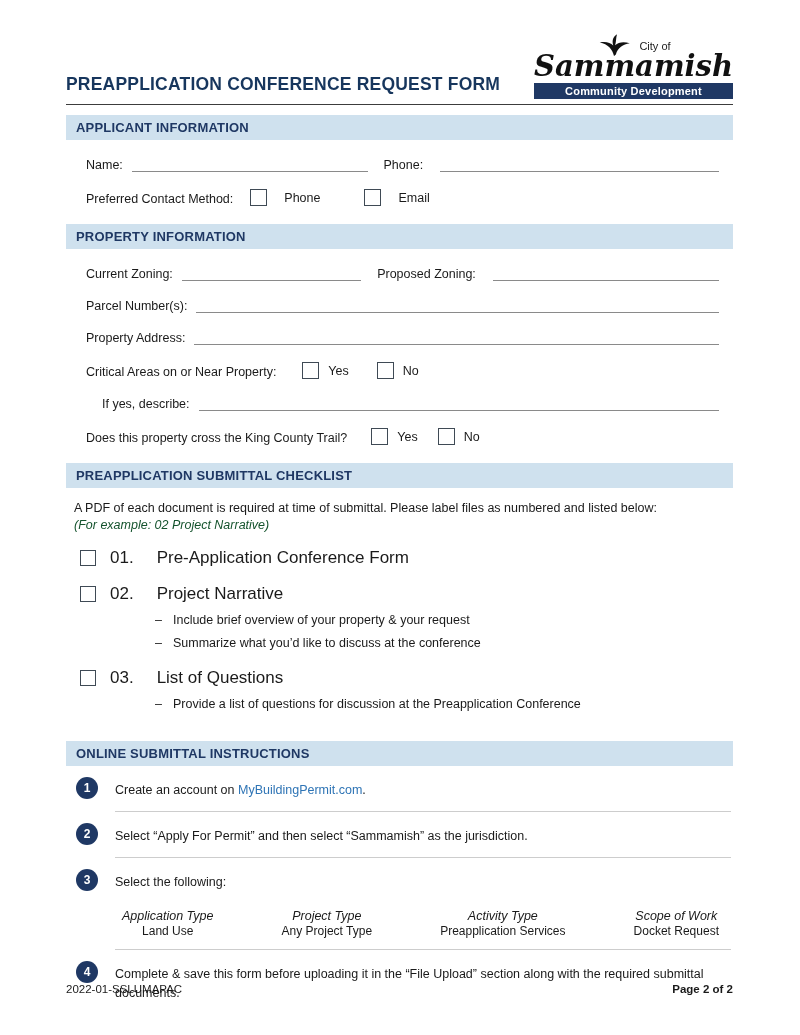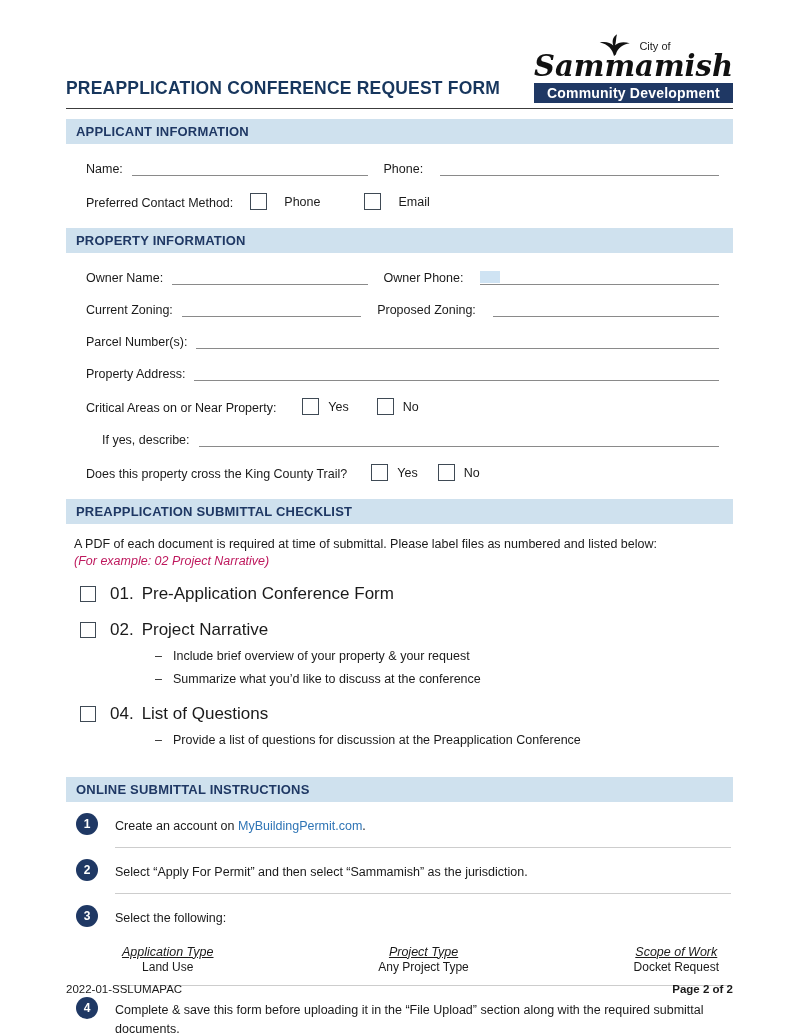--- a/index.html
+++ b/index.html
@@ -12,21 +12,21 @@
 
   
   .hdr { display:flex; justify-content:space-between; align-items:flex-end;
          border-bottom:1.5px solid #3c3c3c; padding-bottom:5px; }
   .title { font-size:17.5px; font-weight:bold; color:#17365d; letter-spacing:.2px; margin-bottom:4px; }
   .logo { text-align:center; }
   .logo-top { display:flex; align-items:center; justify-content:center; gap:7px; }
   .logo-cityof { font-size:11px; color:#222; }
   .logo-script { font-family:"DejaVu Serif", serif; font-style:italic; font-weight:600;
                  font-size:29px; line-height:.95; color:#111; margin-top:-4px; }
-  .logo-bar { background:#1f3864; color:#fff; font-size:14px; font-weight:bold;
+  .logo-bar { background:#1f3864; color:#fff; font-size:11px; font-weight:bold;
               padding:2px 6px; margin-top:2px; letter-spacing:.2px; }
 
   
   .section-bar { background:#cfe1ee; color:#1f3864; font-weight:bold; font-size:13px;
                  padding:5px 10px; letter-spacing:.2px; }
 
   
   .form-row { display:flex; align-items:flex-end; font-size:12.5px; margin:0 14px 0 20px; }
   .row-mt { margin-top:17px; }
   .half-l { flex:0 0 47%; display:flex; align-items:flex-end; padding-right:16px; }
@@ -36,39 +36,39 @@
   .line { border-bottom:1px solid #8a8a8a; height:15px; flex:1; position:relative; }
   .hl { position:absolute; left:0; bottom:1px; width:20px; height:12px; background:#cfe3f3; }
   .cb { width:17px; height:17px; border:1.6px solid #3f4a55; background:#fff;
         display:inline-block; flex:none; }
   .cb-lbl { padding:0 0 1px 9px; white-space:nowrap; }
   .cb-gap { width:28px; flex:none; }
   .indent { margin-left:36px; }
 
   
   .intro { font-size:12.5px; margin:13px 0 0 8px; }
-  .example { font-size:12.5px; font-style:italic; color:#be185d; margin:3px 0 0 8px; }
+  .example { font-size:12.5px; font-style:italic; color:#14532d; margin:3px 0 0 8px; }
   .check-item { display:flex; align-items:center; font-size:17px; margin:16px 0 0 14px; }
   .ci-num { margin-left:14px; }
-  .ci-text { margin-left:8px;text-align:right; }
+  .ci-text { margin-left:23px;text-align:right; }
   .cb-s { width:16px; height:16px; border:1.6px solid #3f4a55; background:#fff; flex:none; }
   .sub-item { display:flex; font-size:12.5px; margin:9px 0 0 89px; }
   .dash { padding-right:11px; }
 
   
   .step { display:flex; align-items:flex-start; font-size:12.5px; margin:15px 0 0 10px; }
   .step-circle { width:22px; height:22px; border-radius:50%; background:#1f3864; color:#fff;
                  font-weight:bold; font-size:12px; display:flex; align-items:center;
                  justify-content:center; flex:none; margin-top:-4px; }
   .step-text { margin-left:17px; line-height:1.55; padding-right:6px; }
   .link { color:#2e74b5; text-decoration:none; cursor:pointer; }
   .divider { height:1px; background:#cdcdcd; margin:11px 2px 0 49px; }
   .sel-table { display:flex; justify-content:space-between; margin:16px 14px 0 56px; }
   .sel-col { text-align:center; }
-  .col-h { font-size:12.5px; font-style:italic; text-decoration:underline; }
+  .col-h { font-size:12.5px; font-style:italic; }
   .col-v { font-size:12px; margin-top:1px; }
 
   
   .footer { position:absolute; left:66px; right:67px; bottom:40px;
             display:flex; justify-content:space-between; font-size:11.5px; }
   .footer-right { font-weight:bold; }
 
   .mt10{margin-top:10px;} .mt18{margin-top:18px;} .mt30{margin-top:30px;}
 </style>
 </head>
@@ -109,32 +109,20 @@
       <span class="cb"></span>
       <span class="cb-lbl">Phone</span>
       <span class="cb-gap"></span>
       <span class="cb"></span>
       <span class="cb-lbl">Email</span>
     </div>
   </div>
 
   <div class="section-bar mt18">PROPERTY INFORMATION</div>
 
-  <div class="form-row row-mt">
-    <div class="half-l">
-      <span class="lbl">Owner Name:</span>
-      <span class="line"></span>
-    </div>
-    <div class="half-r">
-      <span class="lbl">Owner Phone:</span>
-      <span class="line">
-          <span class="hl"></span>
-        </span>
-    </div>
-  </div>
 
   <div class="form-row row-mt">
     <div class="half-l z">
       <span class="lbl">Current Zoning:</span>
       <span class="line"></span>
     </div>
     <div class="half-r">
       <span class="lbl">Proposed Zoning:</span>
       <span class="line"></span>
     </div>
@@ -193,21 +181,21 @@
     <span class="dash">–</span>
     <span>Include brief overview of your property &amp; your request</span>
   </div>
   <div class="sub-item">
     <span class="dash">–</span>
     <span>Summarize what you’d like to discuss at the conference</span>
   </div>
 
   <div class="check-item" style="margin-top:18px;">
     <span class="cb-s"></span>
-    <span class="ci-num">04.</span>
+    <span class="ci-num">03.</span>
     <span class="ci-text">List of Questions</span>
   </div>
   <div class="sub-item">
     <span class="dash">–</span>
     <span>Provide a list of questions for discussion at the Preapplication Conference</span>
   </div>
 
   <div class="section-bar mt30">ONLINE SUBMITTAL INSTRUCTIONS</div>
 
   <div class="step">
@@ -230,20 +218,24 @@
   <div class="sel-table">
     <div class="sel-col">
       <div class="col-h">Application Type</div>
       <div class="col-v">Land Use</div>
     </div>
     <div class="sel-col">
       <div class="col-h">Project Type</div>
       <div class="col-v">Any Project Type</div>
     </div>
     <div class="sel-col">
+      <div class="col-h">Activity Type</div>
+      <div class="col-v">Preapplication Services</div>
+    </div>
+    <div class="sel-col">
       <div class="col-h">Scope of Work</div>
       <div class="col-v">Docket Request</div>
     </div>
   </div>
   <div class="divider"></div>
 
   <div class="step">
     <span class="step-circle">4</span>
     <span class="step-text" style="max-width:600px;">Complete &amp; save this form before uploading it in the “File Upload” section along with the required submittal documents.</span>
   </div>

